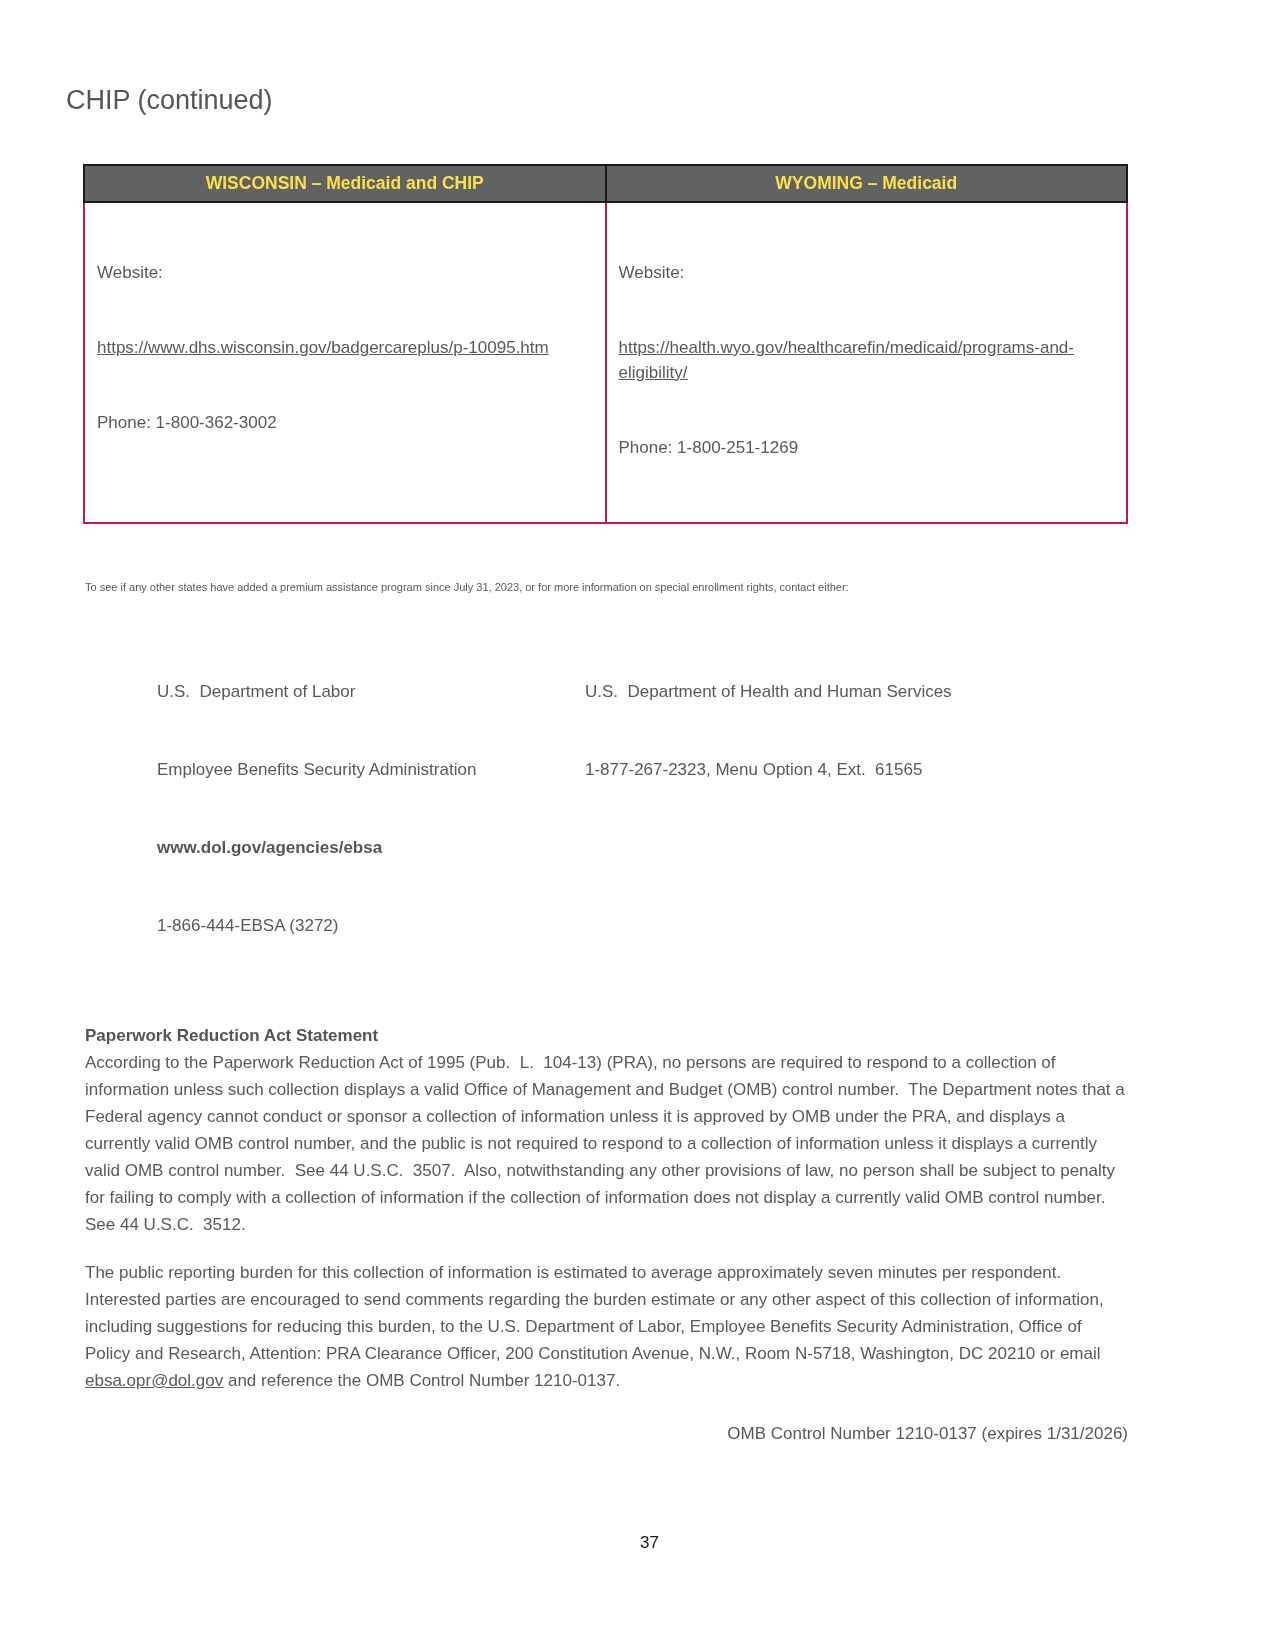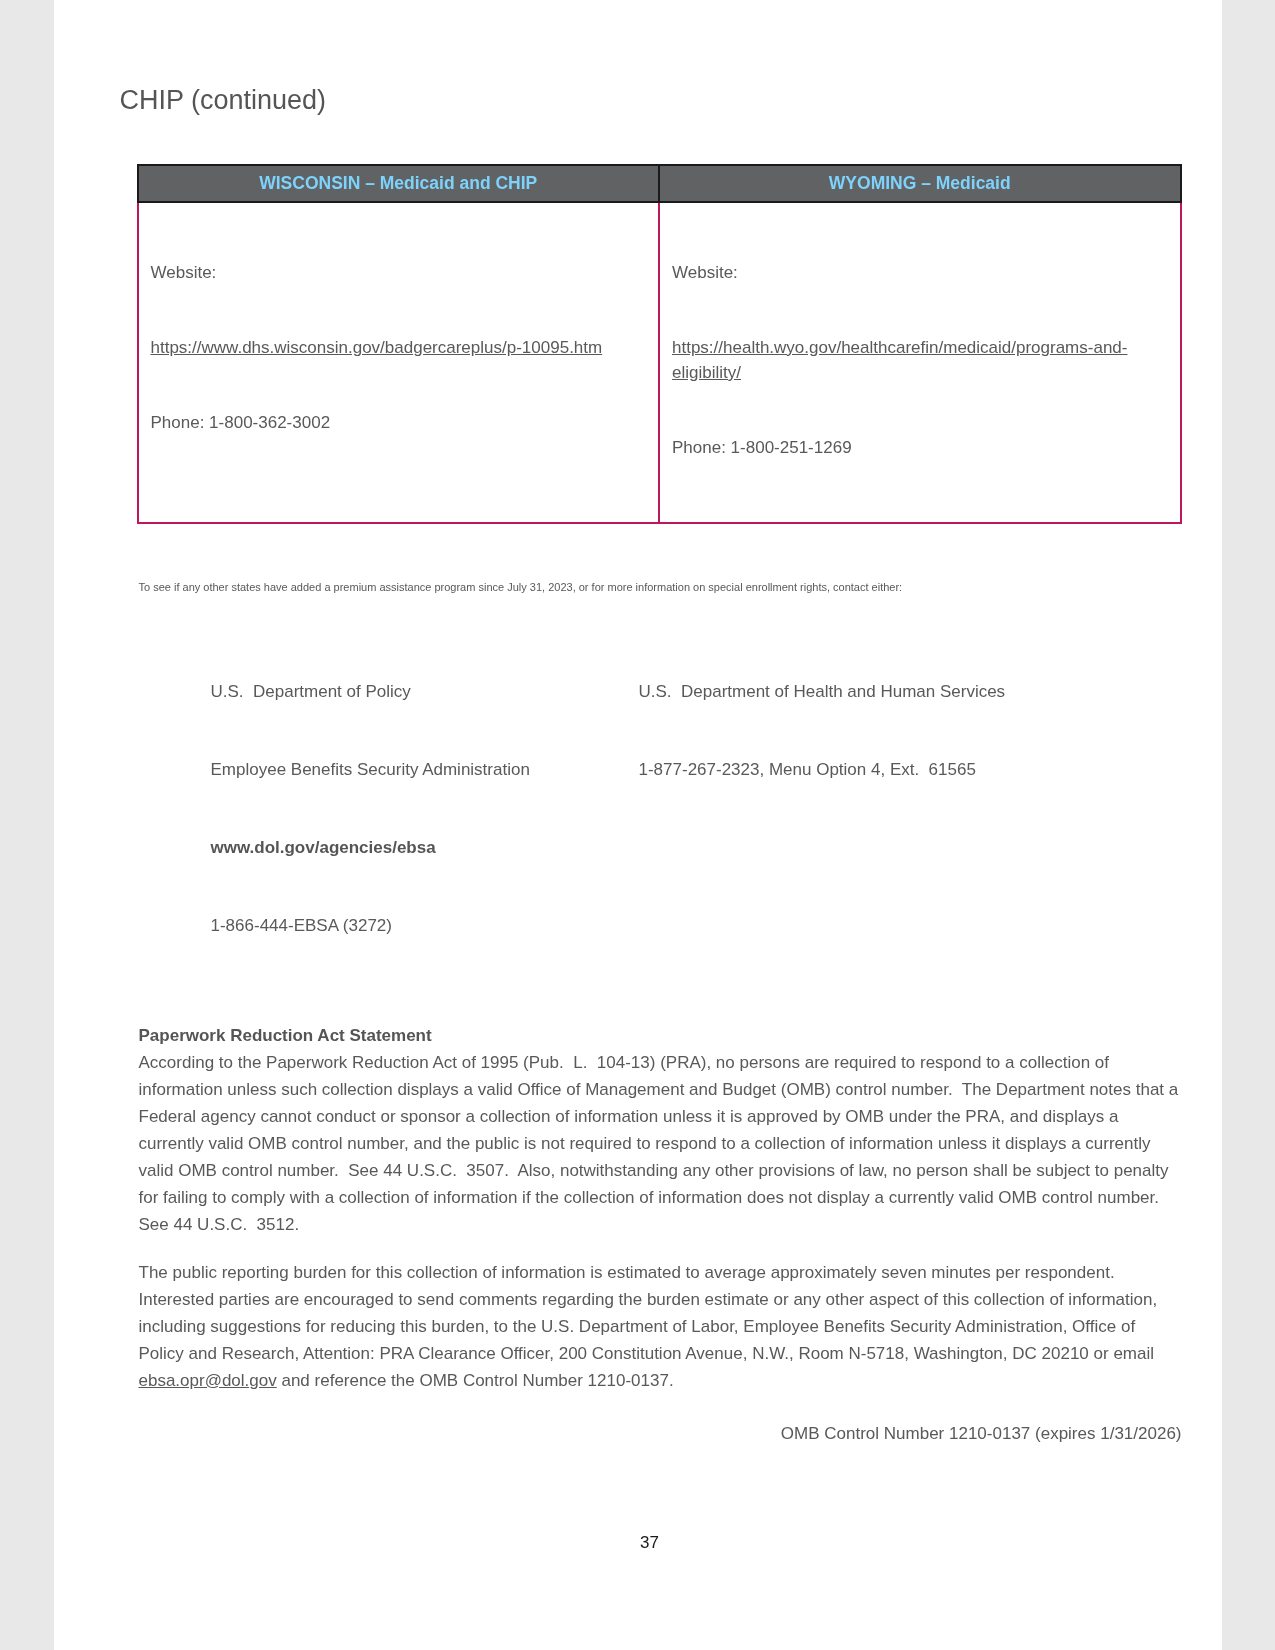--- a/index.html
+++ b/index.html
@@ -1,18 +1,18 @@
 <!DOCTYPE html>
 <html><head>
 <meta charset="utf-8">
 <style>
   html, body { margin: 0; padding: 0; background: #e8e8e8; }
   .page {
     position: relative;
-    width: 1168px;
+    width: 1275px;
     height: 1650px;
     margin: 0 auto;
     background: #ffffff;
     font-family: "Liberation Sans", sans-serif;
     color: #595959;
     overflow: hidden;
   }
   .content {
     position: absolute;
     left: 85px;
@@ -29,21 +29,21 @@
   }
   table.state-table {
     border-collapse: collapse;
     width: 1045px;
     margin-top: 48px;
     margin-left: -2px;
     table-layout: fixed;
   }
   table.state-table th {
     background: #616264;
-    color: #7dd3fc;
+    color: #fde047;
     font-size: 17.5px;
     font-weight: 700;
     text-align: center;
     padding: 7px 4px;
     border: 2px solid #1a1a1a;
     white-space: pre-wrap;
   }
   table.state-table td {
     border: 2px solid #be185d;
     vertical-align: top;
@@ -137,21 +137,21 @@
             <div>Phone: 1-800-251-1269</div>
           </td>
         </tr>
       </tbody>
     </table>
 
     <p class="intro">To see if any other states have added a premium assistance program since July 31, 2023, or for more information on special enrollment rights, contact either:</p>
 
     <div class="contacts">
       <div class="contact contact-left">
-        <div>U.S.  Department of Policy</div>
+        <div>U.S.  Department of Labor</div>
         <div>Employee Benefits Security Administration</div>
         <div class="site">www.dol.gov/agencies/ebsa</div>
         <div>1-866-444-EBSA (3272)</div>
       </div>
       <div class="contact contact-right">
         <div>U.S.  Department of Health and Human Services</div>
         <div>1-877-267-2323, Menu Option 4, Ext.  61565</div>
       </div>
     </div>
 

